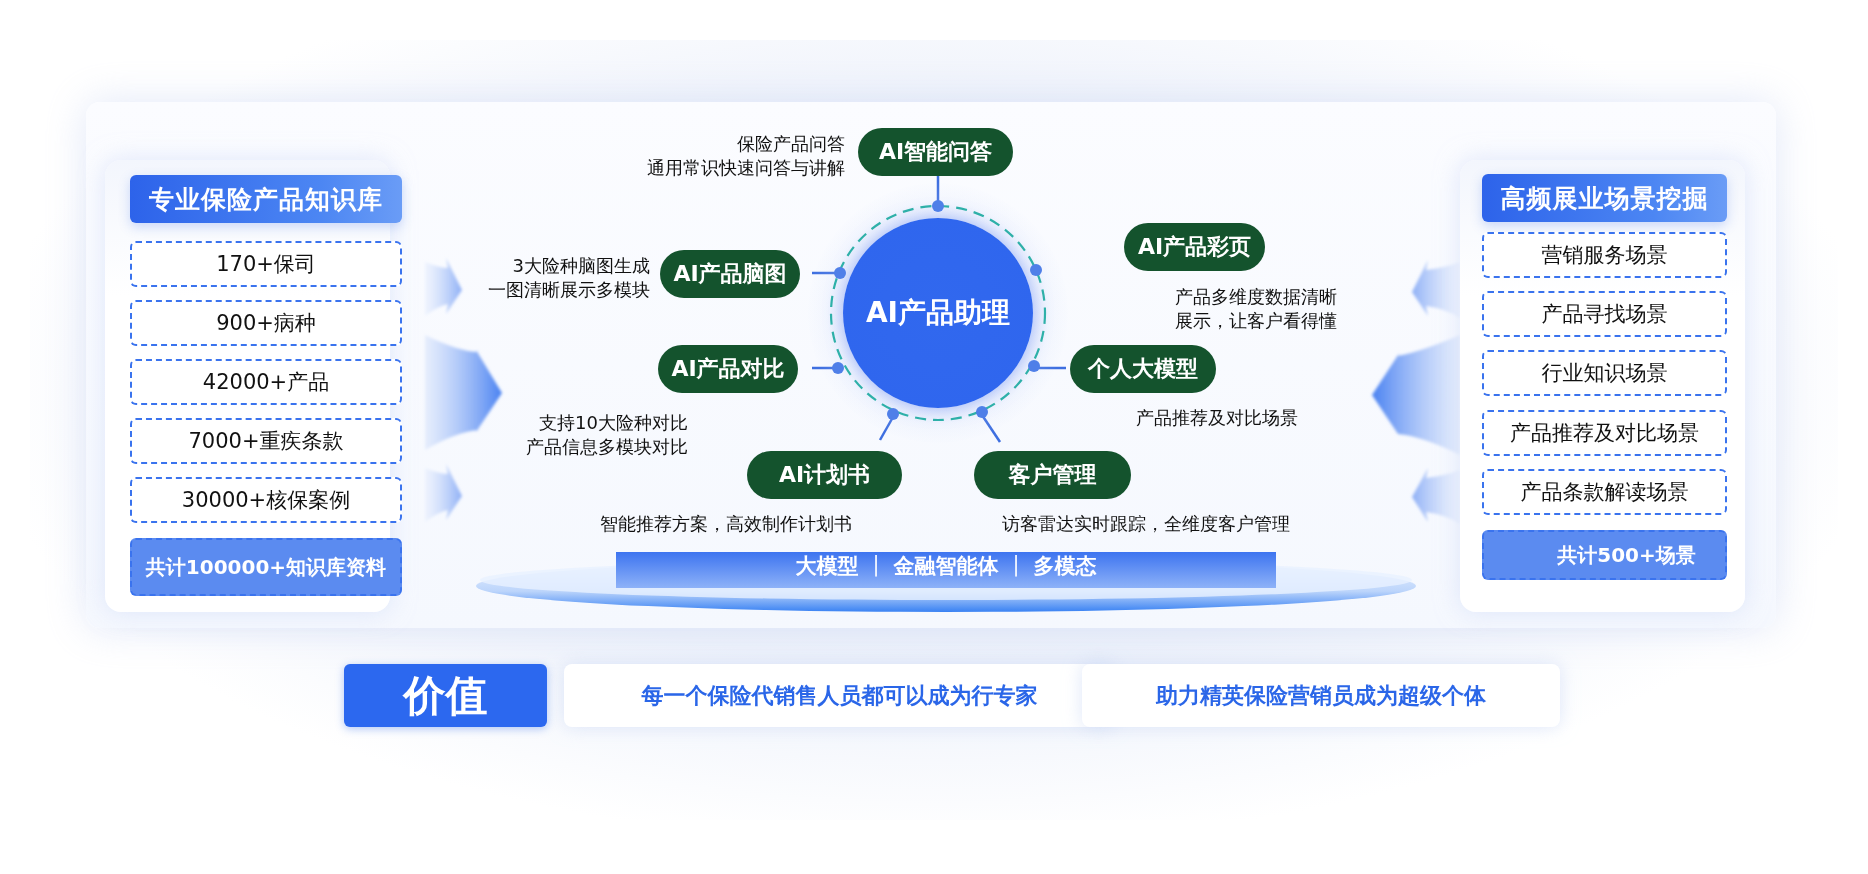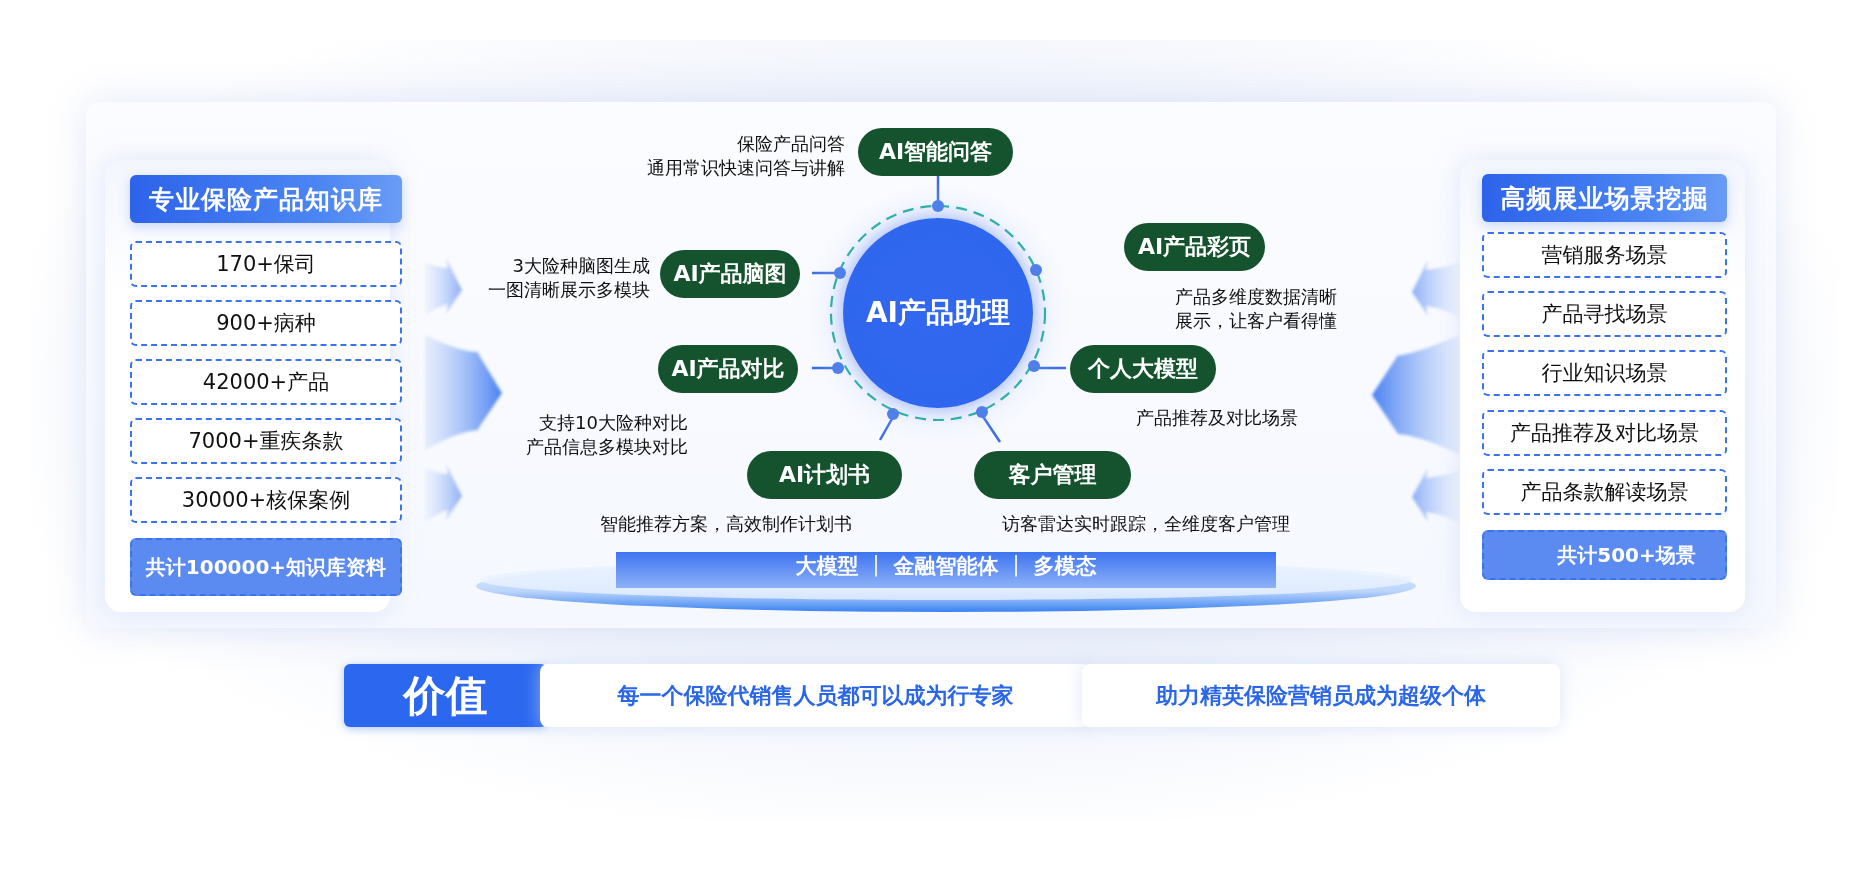--- a/index.html
+++ b/index.html
@@ -214,14 +214,14 @@
 
 <div class="platform-text">
   <span>大模型</span>
   <span class="sep">|</span>
   <span>金融智能体</span>
   <span class="sep">|</span>
   <span>多模态</span>
 </div>
 
 <div class="value-btn">价值</div>
-<div class="value-box" style="left:540px; width:551px;">每一个保险代销售人员都可以成为行专家</div>
+<div class="value-box" style="left:564px; width:551px;">每一个保险代销售人员都可以成为行专家</div>
 <div class="value-box" style="left:1082px; width:478px;">助力精英保险营销员成为超级个体</div>
 
 </body></html>

